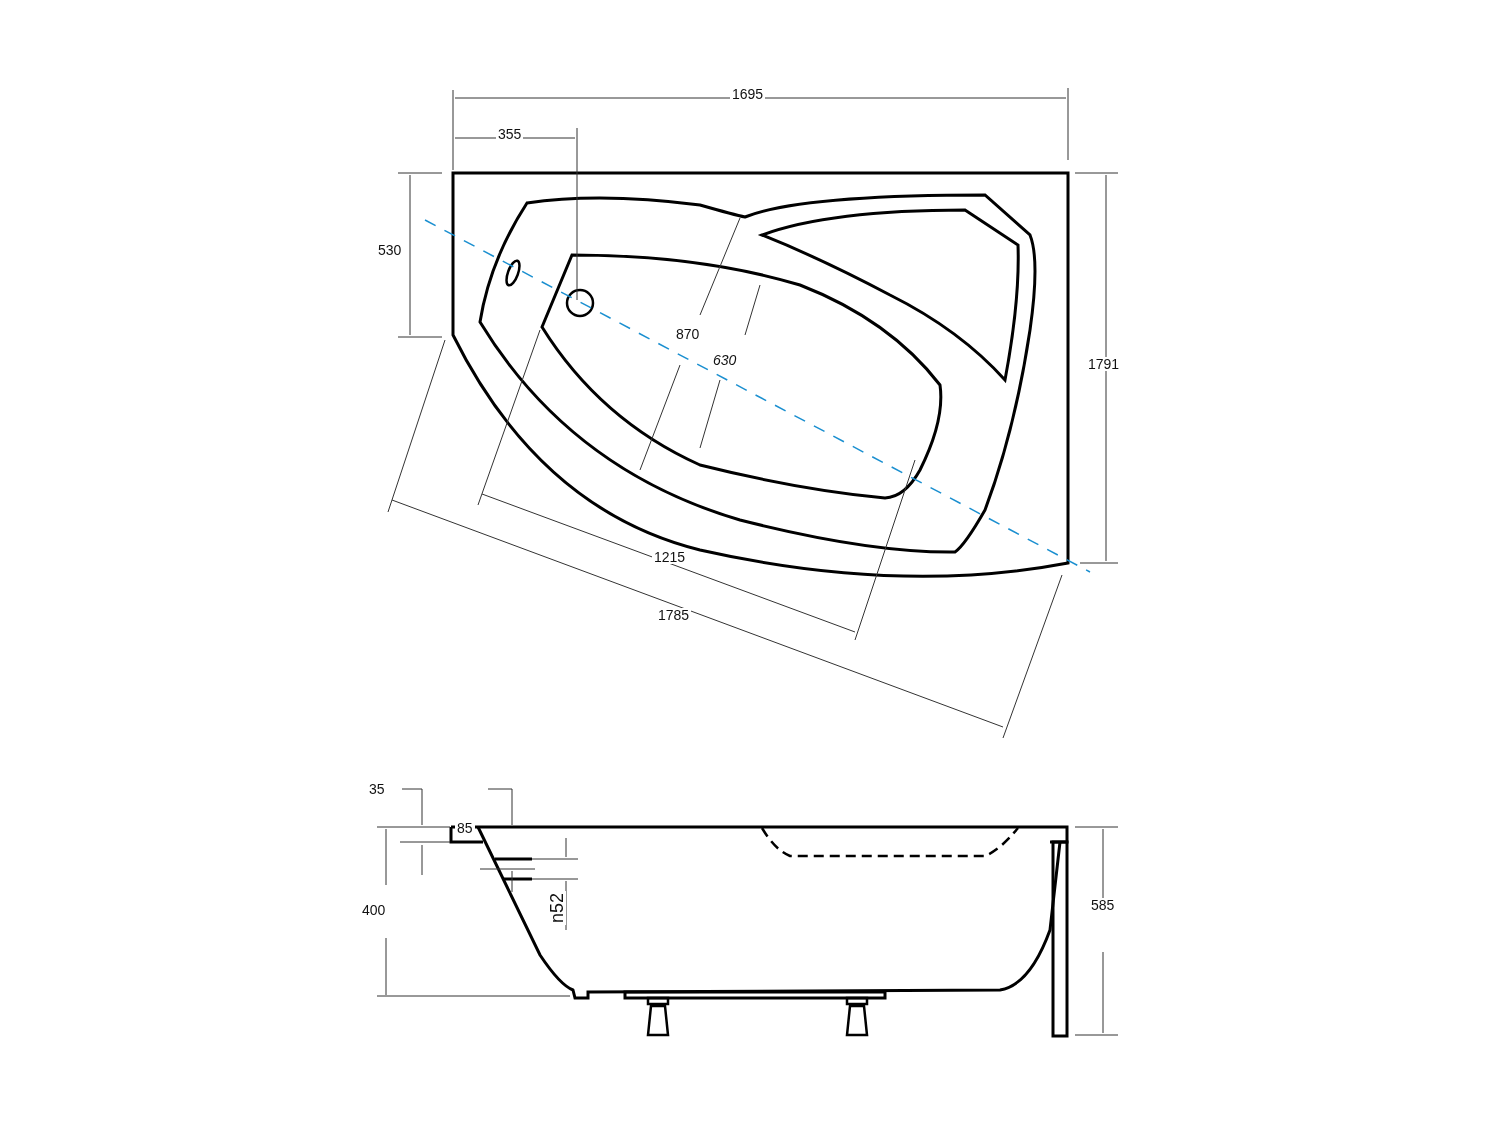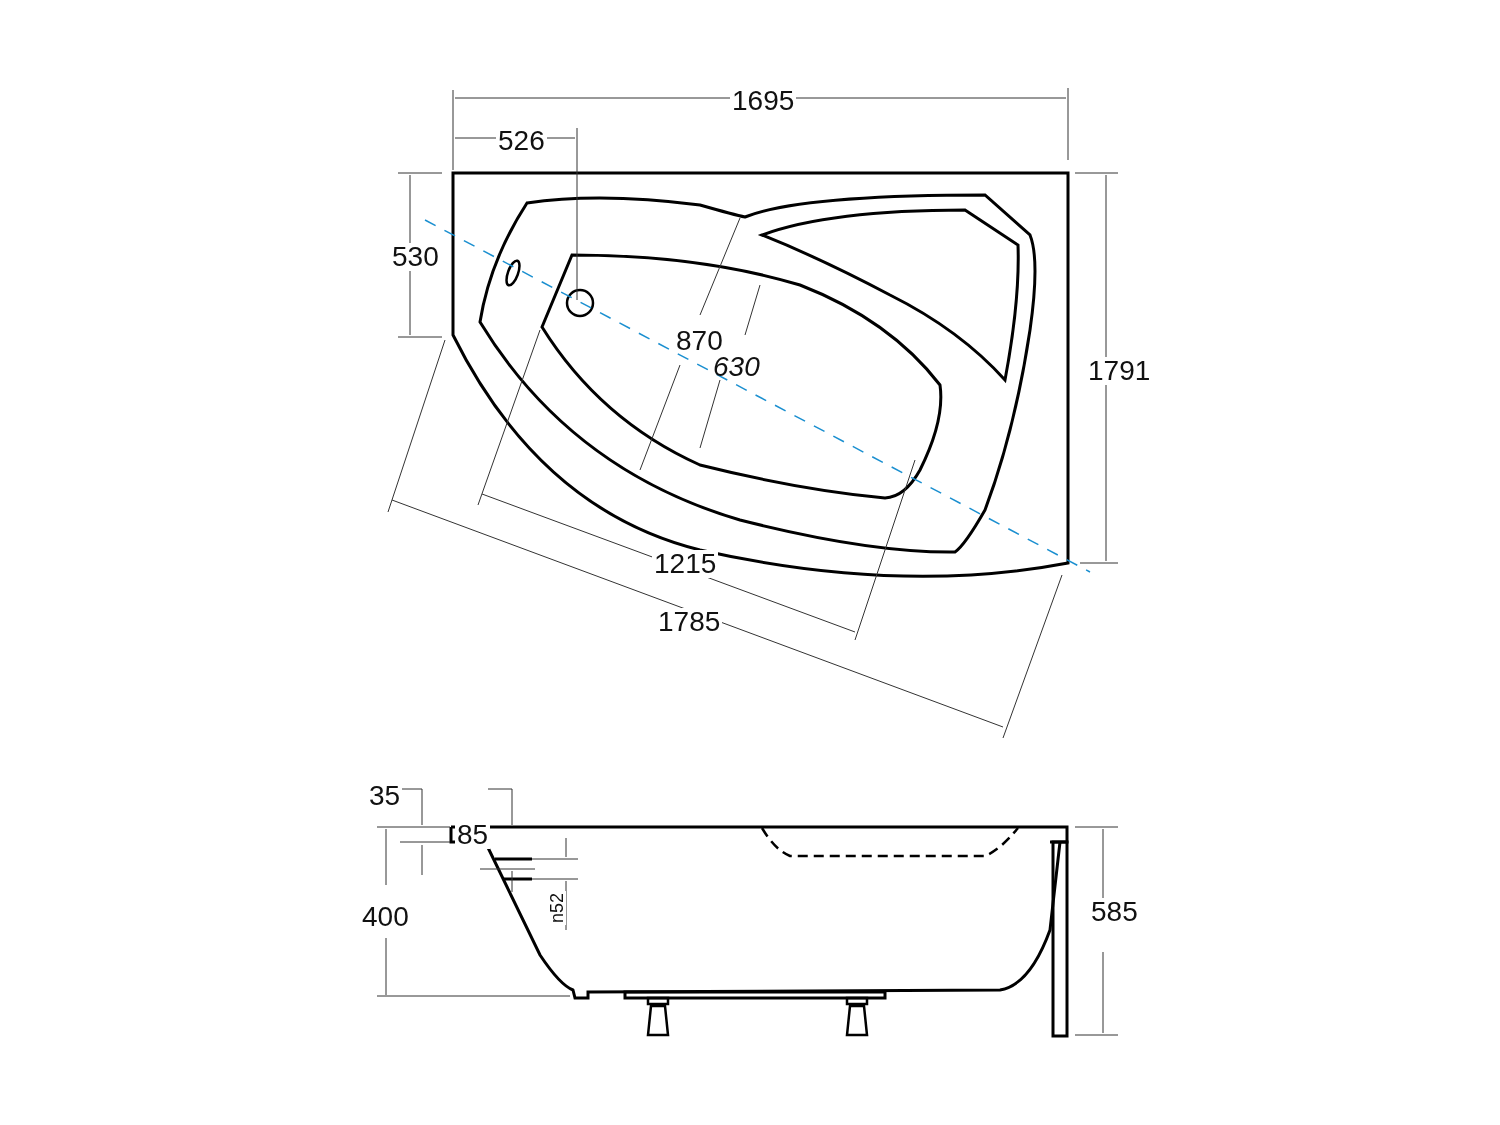--- a/index.html
+++ b/index.html
@@ -1,18 +1,18 @@
 <!DOCTYPE html>
 <html><head>
 <meta charset="utf-8">
 <style>
   html,body{margin:0;padding:0;background:#ffffff;}
   body{width:1500px;height:1125px;position:relative;overflow:hidden;font-family:"Liberation Sans",sans-serif;}
   svg{position:absolute;left:0;top:0;}
-  .lbl{position:absolute;font-size:28px;color:#111;background:#fff;line-height:1;padding:0 2px;white-space:nowrap;}
+  .lbl{position:absolute;font-size:14px;color:#111;background:#fff;line-height:1;padding:0 2px;white-space:nowrap;}
   .lbl.nobg{background:transparent;}
   .rot{transform:rotate(-90deg);transform-origin:center center;}
 </style>
 </head>
 <body>
 
 <svg width="1500" height="1125" viewBox="0 0 1500 1125">
 
   <g fill="none" stroke="#000" stroke-width="3">
 
@@ -102,22 +102,22 @@
     <line x1="532" y1="859" x2="578" y2="859"></line>
     <line x1="532" y1="879" x2="578" y2="879"></line>
     <line x1="566" y1="838" x2="566" y2="857"></line>
     <line x1="566" y1="881" x2="566" y2="930"></line>
     <line x1="480" y1="869" x2="535" y2="869"></line>
     <line x1="512" y1="871" x2="512" y2="892"></line>
   </g>
 </svg>
 
 <div class="lbl" style="left:730px;top:87px;">1695</div>
-<div class="lbl" style="left:496px;top:127px;">526</div>
-<div class="lbl" style="left:390px;top:243px;">530</div>
+<div class="lbl" style="left:496px;top:127px;">355</div>
+<div class="lbl" style="left:376px;top:243px;">530</div>
 <div class="lbl" style="left:1086px;top:357px;">1791</div>
 <div class="lbl nobg" style="left:674px;top:327px;">870</div>
 <div class="lbl nobg" style="left:711px;top:353px;font-style:italic;">630</div>
 <div class="lbl" style="left:652px;top:550px;">1215</div>
 <div class="lbl" style="left:656px;top:608px;">1785</div>
 
 <div class="lbl" style="left:367px;top:782px;">35</div>
 <div class="lbl" style="left:455px;top:785px;margin-top:36px;">85</div>
 <div class="lbl" style="left:360px;top:903px;text-align:right;">400</div>
 <div class="lbl" style="left:1089px;top:898px;">585</div>

